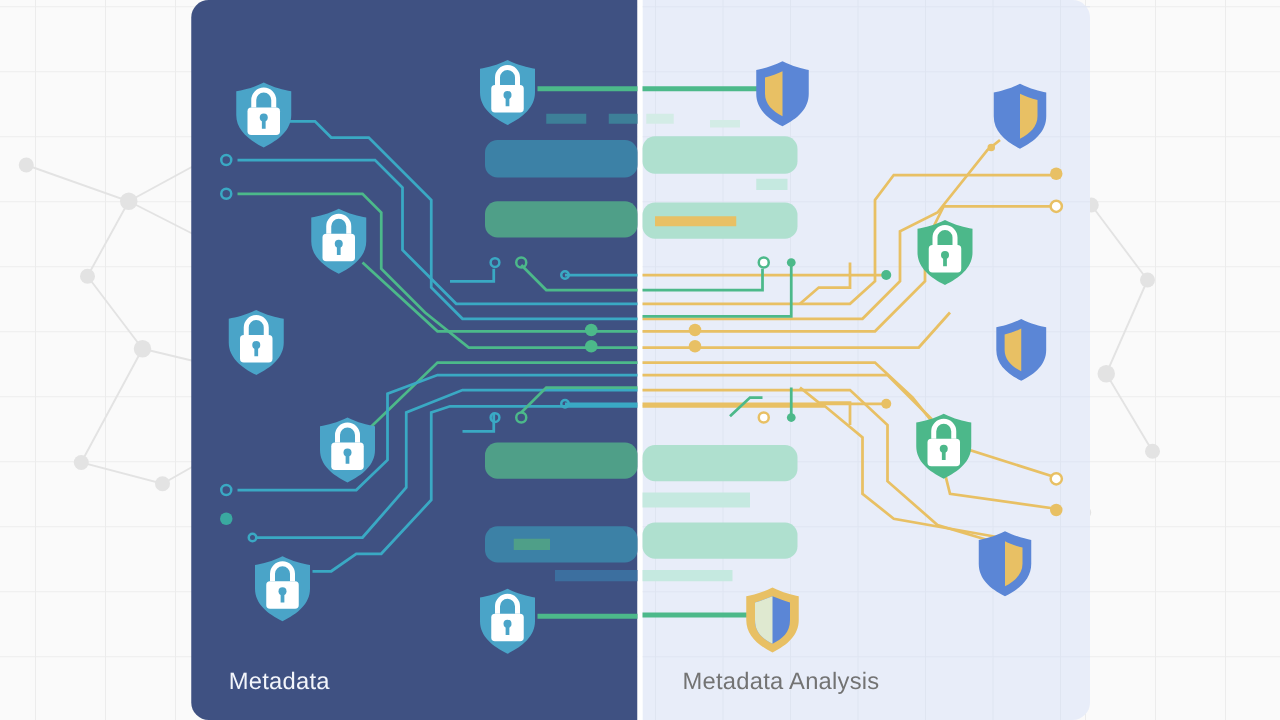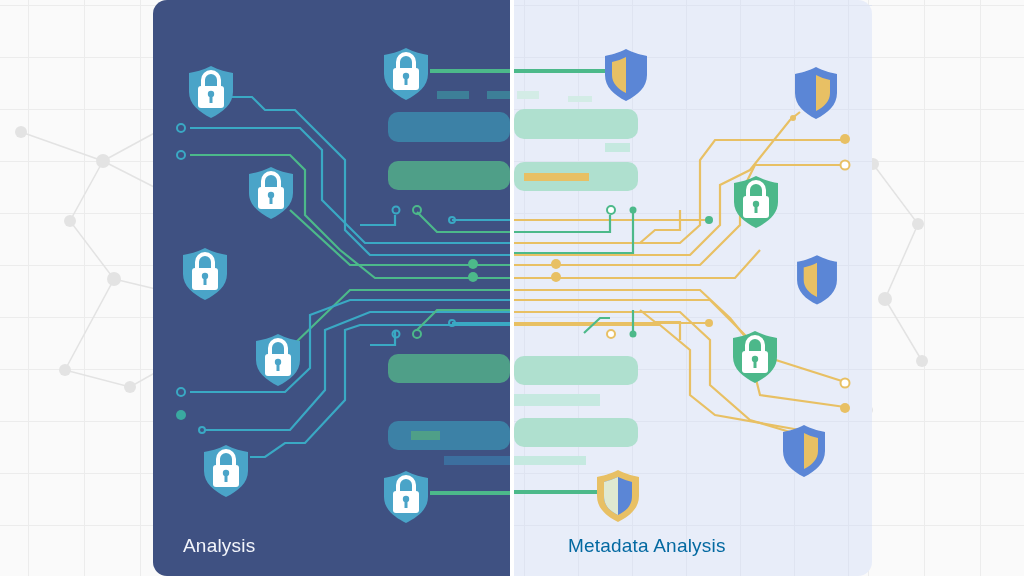--- a/index.html
+++ b/index.html
@@ -34,21 +34,21 @@
       background-position: 10px 5px;
       opacity: .8;
     }
     .divider {
       position: absolute; left: 510px; top: 0; width: 4px; height: 576px; background: #ffffff;
     }
     .label {
       position: absolute; font-size: 19px; letter-spacing: .2px;
     }
     .label.left { left: 183px; top: 535px; color: #f3f5fb; }
-    .label.right { left: 568px; top: 535px; color: #0369a1; }
+    .label.right { left: 546px; top: 535px; color: #737373; }
   </style>
 </head>
 <body>
 
 <div class="bg-grid"></div>
 
 <svg class="layer" width="1024" height="576">
   <g stroke="#e3e3e3" stroke-width="1.5" fill="none">
     <polyline points="21,132 103,161 70,221 114,279 65,370 130,387 160,370"></polyline>
     <polyline points="103,161 160,130"></polyline>
@@ -245,14 +245,14 @@
       <use href="#lockShieldGreen" transform="translate(755,355)"></use>
     </g>
   <g>
       <use href="#shieldSplitL" transform="translate(804,449)"></use>
     </g>
   <g>
       <use href="#shieldGoldRim" transform="translate(618,494)"></use>
     </g>
 </svg>
 
-<div class="label left">Analysis</div>
+<div class="label left">Metadata</div>
 <div class="label right">Metadata Analysis</div>
 
 </body></html>

